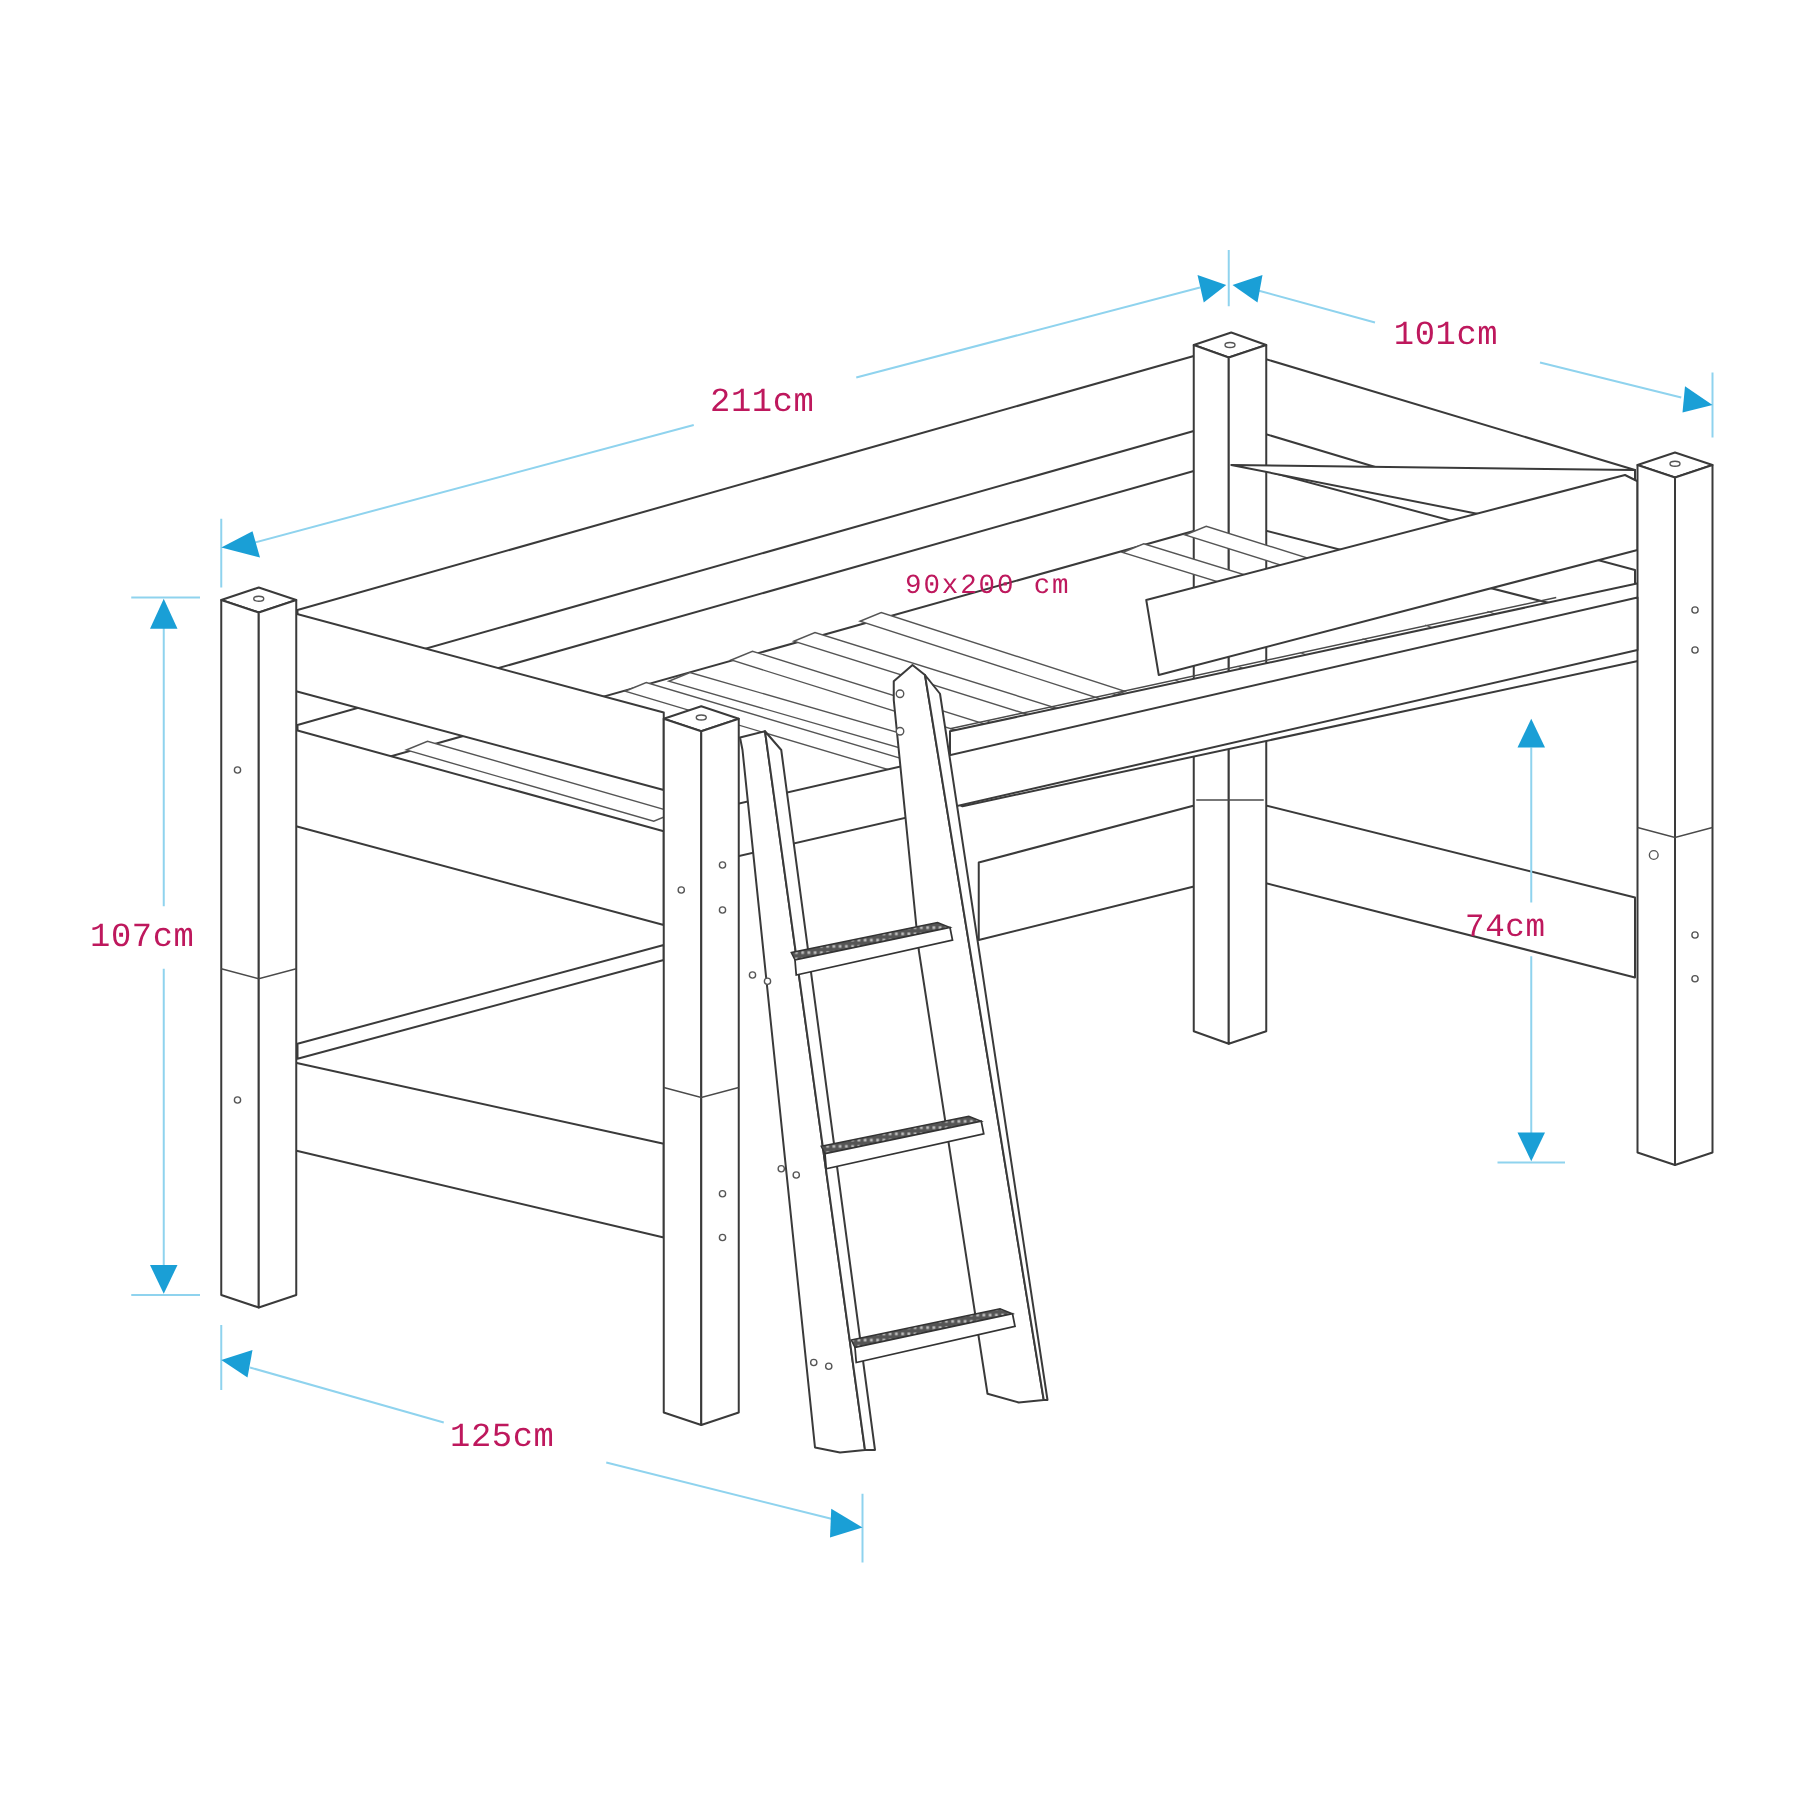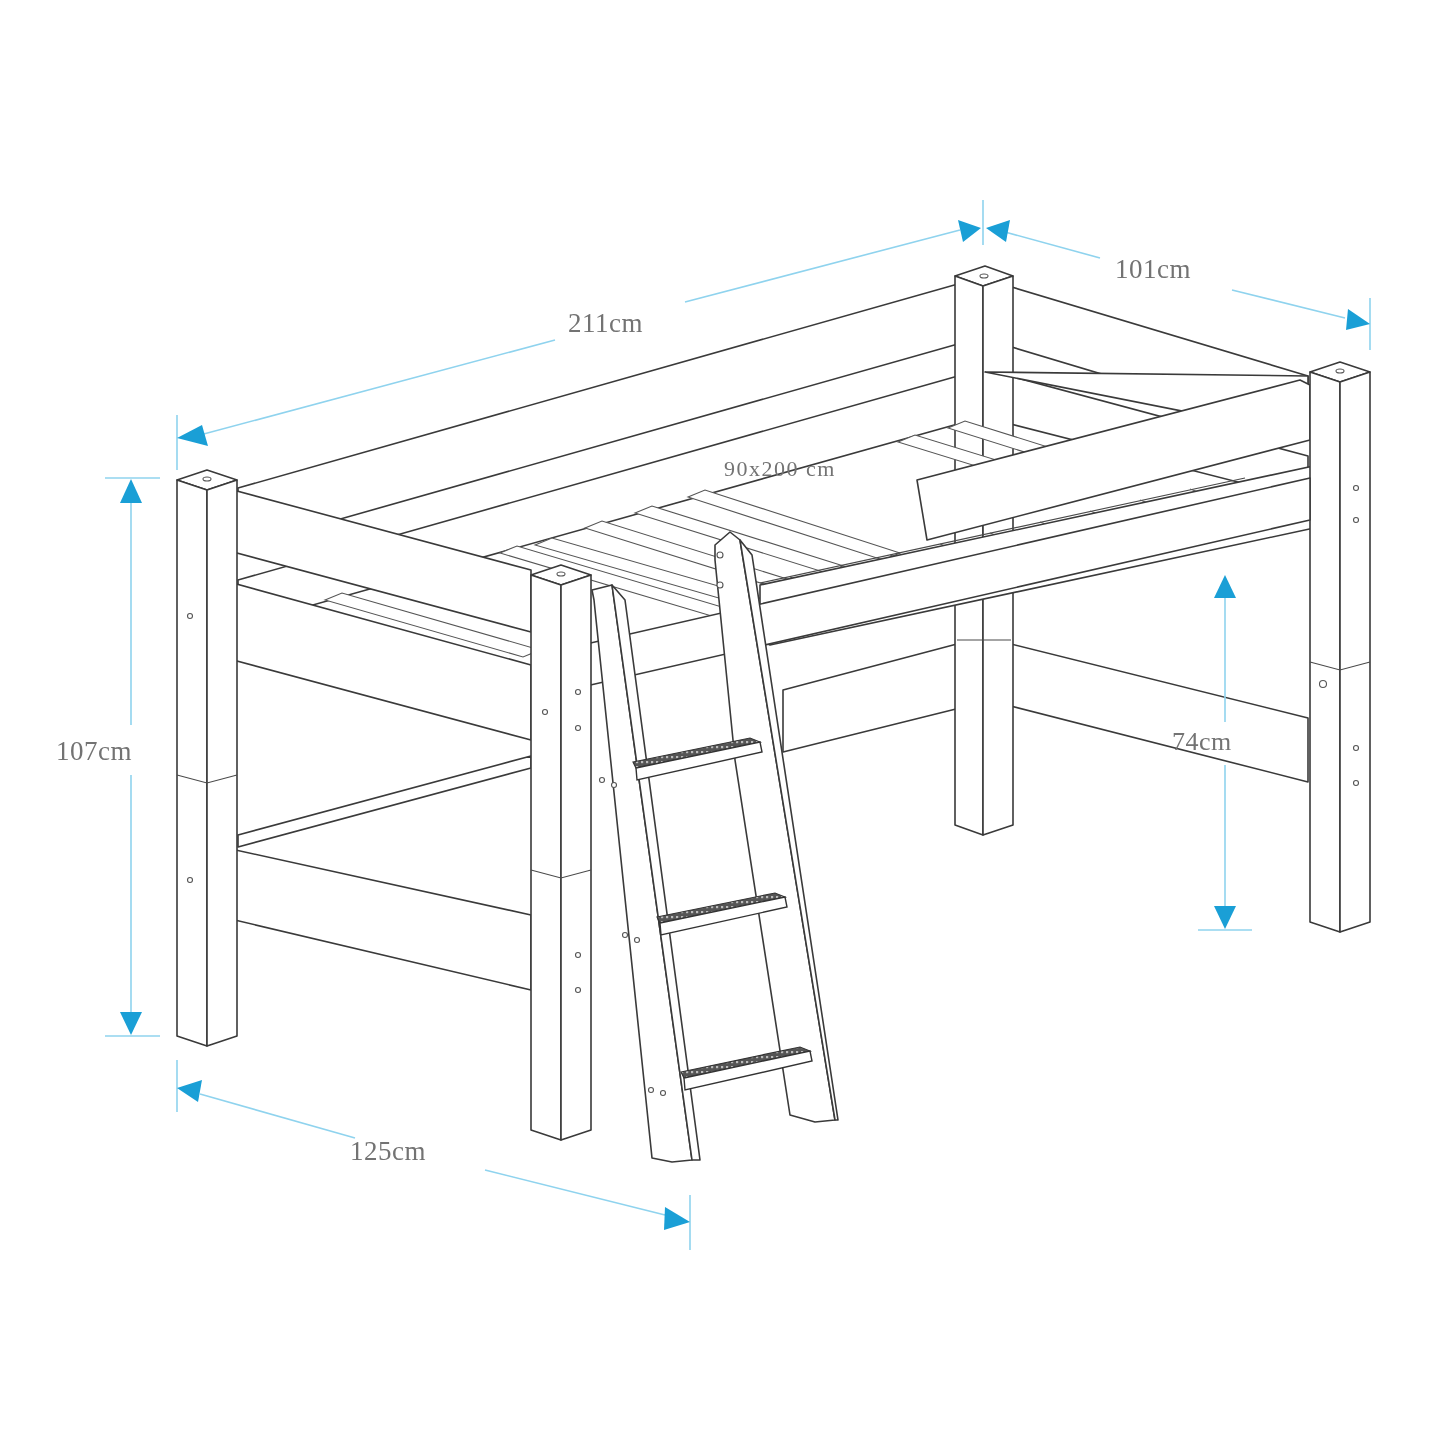--- a/index.html
+++ b/index.html
@@ -6,21 +6,21 @@
   body { width:1445px; height:1445px; overflow:hidden; position:relative; font-family:"DejaVu Sans", sans-serif; }
   #stage { position:absolute; left:0; top:0; width:1445px; height:1445px; }
   svg { position:absolute; left:0; top:0; }
   .ln { fill:#fff; stroke:#3a3a3a; stroke-width:1.6; stroke-linejoin:round; }
   .thin { fill:none; stroke:#4a4a4a; stroke-width:1.1; }
   .slat { fill:#fff; stroke:#555; stroke-width:1.1; }
   .hole { fill:#fff; stroke:#555; stroke-width:1.1; }
   .dim { stroke:#8fd3ee; stroke-width:1.6; fill:none; }
   .arrow { fill:#1a9fd6; }
   .step { fill:#fff; stroke:#333; stroke-width:1.4; }
-  .lbl { position:absolute; color:#737373; font-family:Liberation Serif, serif; font-size:27px; letter-spacing:0.5px; white-space:nowrap; background:transparent; }
+  .lbl { position:absolute; color:#be185d; font-family:Liberation Mono, monospace; font-size:27px; letter-spacing:0.5px; white-space:nowrap; background:transparent; }
 </style>
 </head>
 <body>
 
 <div id="stage">
 <svg width="1445" height="1445" viewBox="0 0 1445 1445">
   <defs>
     <pattern id="grip" width="5" height="5" patternUnits="userSpaceOnUse">
       <rect width="5" height="5" fill="#555"></rect>
       <rect x="1" y="1" width="2.2" height="2.2" fill="#bbb"></rect>
@@ -196,16 +196,16 @@
     <line class="dim" x1="200" y1="1094" x2="355" y2="1138"></line>
     <line class="dim" x1="485" y1="1170" x2="665" y2="1215"></line>
     <polygon class="arrow" points="177,1088 202,1080 198,1102"></polygon>
     <polygon class="arrow" points="690,1222 665,1207 664,1230"></polygon>
   </g>
 </svg>
 
 <div class="lbl" style="left:568px; top:308px;">211cm</div>
 <div class="lbl" style="left:1115px; top:254px;">101cm</div>
 <div class="lbl" style="left:724px; top:456px; font-size:22px; letter-spacing:1.5px;">90x200 cm</div>
-<div class="lbl" style="left:56px; top:736px;">107cm</div>
+<div class="lbl" style="left:72px; top:736px;">107cm</div>
 <div class="lbl" style="left:1172px; top:727px; font-size:26px;">74cm</div>
-<div class="lbl" style="left:350px; top:1136px;">125cm</div>
+<div class="lbl" style="left:360px; top:1136px;">125cm</div>
 </div>
 
 </body></html>

